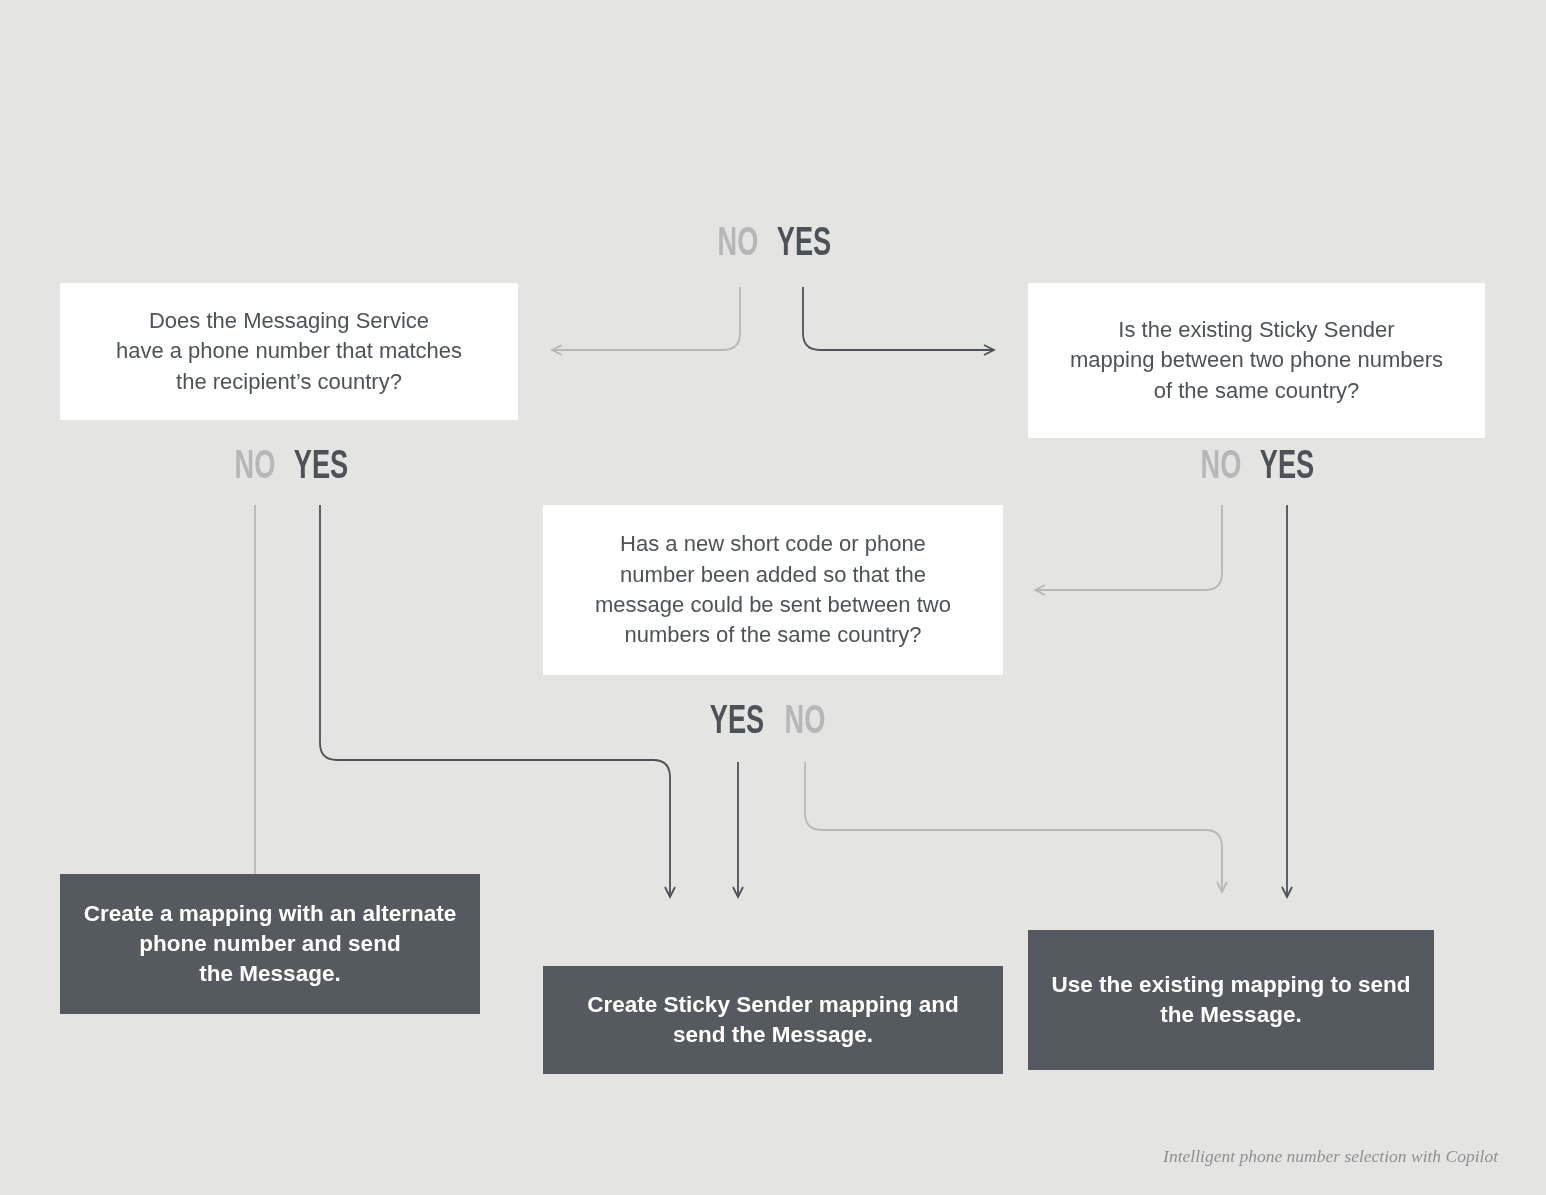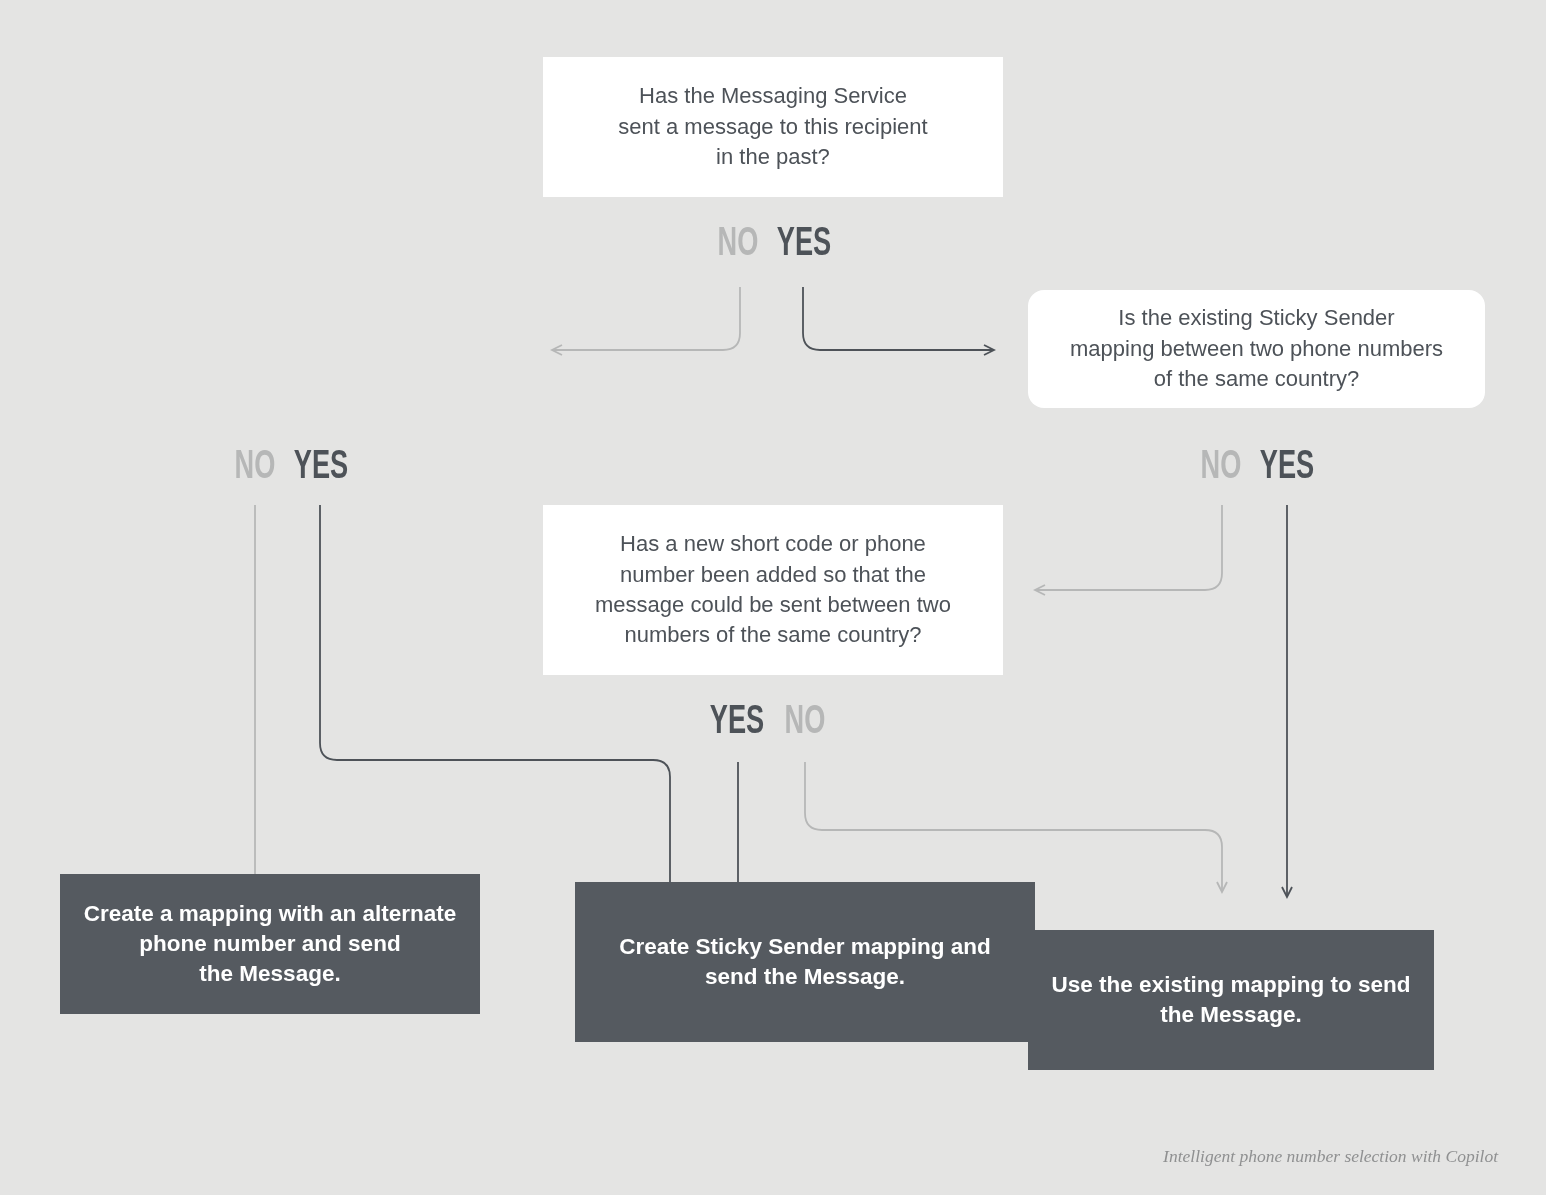--- a/index.html
+++ b/index.html
@@ -29,24 +29,24 @@
   }
   .abox {
     background: #555a60;
     color: #ffffff;
     font-size: 22.5px;
     line-height: 1.32;
     font-weight: 700;
   }
   #q1 { left: 543px; top: 57px;  width: 460px; height: 140px; }
   #q2 { left: 60px;  top: 283px; width: 458px; height: 137px; }
-  #q3 { left: 1028px;top: 290px; width: 457px; height: 118px; border-radius: 16px; }
+  #q3 { left: 1028px;top: 283px; width: 457px; height: 155px; }
   #q4 { left: 543px; top: 505px; width: 460px; height: 170px; }
   #a1 { left: 60px;  top: 874px; width: 420px; height: 140px; }
-  #a2 { left: 543px; top: 882px; width: 460px; height: 160px; margin-left: 32px; }
+  #a2 { left: 543px; top: 966px; width: 460px; height: 108px; }
   #a3 { left: 1028px;top: 930px; width: 406px; height: 140px; }
   .lbl {
     position: absolute;
     font-weight: 700;
     font-size: 40px;
     line-height: 46px;
     transform: translateX(-50%) scaleX(0.68);
     transform-origin: center;
     white-space: nowrap;
   }
@@ -88,24 +88,24 @@
     <path d="M 740 287 L 740 333 Q 740 350 723 350 L 553 350" fill="none" stroke="#b6b7b7" stroke-width="1.8" marker-end="url(#arrow-gray)"></path>
     <path d="M 803 287 L 803 333 Q 803 350 820 350 L 993 350" fill="none" stroke="#4d5258" stroke-width="1.8" marker-end="url(#arrow-dark)"></path>
     <path d="M 255 505 L 255 896" fill="none" stroke="#b6b7b7" stroke-width="1.8" marker-end="url(#arrow-gray)"></path>
     <path d="M 320 505 L 320 743 Q 320 760 337 760 L 653 760 Q 670 760 670 777 L 670 896" fill="none" stroke="#4d5258" stroke-width="1.8" marker-end="url(#arrow-dark)"></path>
     <path d="M 1222 505 L 1222 573 Q 1222 590 1205 590 L 1036 590" fill="none" stroke="#b6b7b7" stroke-width="1.8" marker-end="url(#arrow-gray)"></path>
     <path d="M 1287 505 L 1287 896" fill="none" stroke="#4d5258" stroke-width="1.8" marker-end="url(#arrow-dark)"></path>
     <path d="M 738 762 L 738 896" fill="none" stroke="#4d5258" stroke-width="1.8" marker-end="url(#arrow-dark)"></path>
     <path d="M 805 762 L 805 813 Q 805 830 822 830 L 1205 830 Q 1222 830 1222 847 L 1222 891" fill="none" stroke="#b6b7b7" stroke-width="1.8" marker-end="url(#arrow-gray)"></path>
   </svg>
 
-  <div class="box qbox" id="q1">Has the Messaging Service
-sent a message to this recipient
-in the past?</div>
 
+  <div class="box qbox" id="q2">Does the Messaging Service
+have a phone number that matches
+the recipient’s country?</div>
 
   <div class="box qbox" id="q3">Is the existing Sticky Sender
 mapping between two phone numbers
 of the same country?</div>
 
   <div class="box qbox" id="q4">Has a new short code or phone
 number been added so that the
 message could be sent between two
 numbers of the same country?</div>
 

